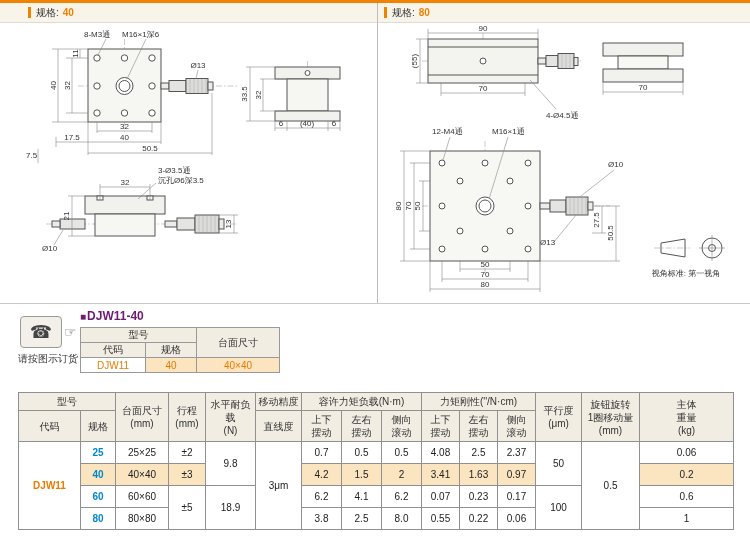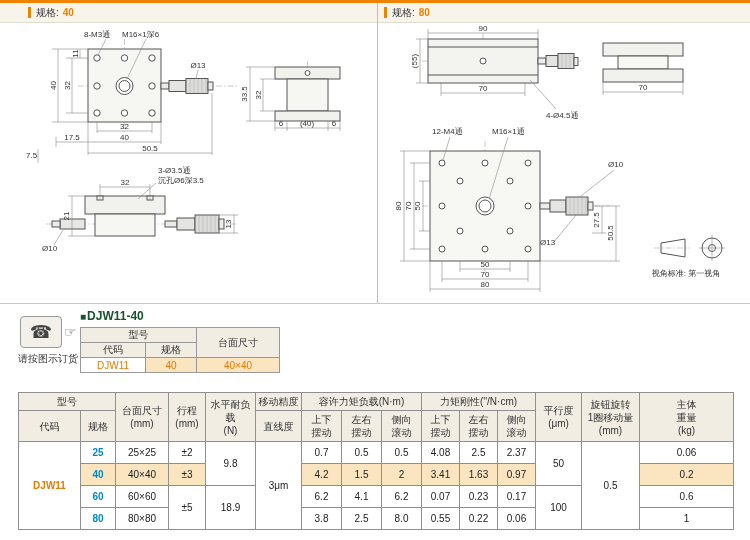--- a/index.html
+++ b/index.html
@@ -20,21 +20,21 @@
   svg.draw text{font-size:8px;fill:#333;font-family:"Liberation Sans","DejaVu Sans",sans-serif;}
   .shape{stroke:#555;stroke-width:1;}
   .dimln{stroke:#888;stroke-width:0.6;fill:none;}
   .ctr{stroke:#aaa;stroke-width:0.6;fill:none;stroke-dasharray:6 2 1.5 2;}
   .knurl{stroke:#aaa;stroke-width:0.5;}
   
   .order-sec{position:relative;height:86px;background:#fff;}
   .phone-box{position:absolute;left:20px;top:12px;width:40px;height:30px;border:1px solid #999;border-radius:4px;background:#f3f0ea;font-size:18px;line-height:30px;text-align:center;color:#444;}
   .hand-ico{position:absolute;left:64px;top:20px;font-size:14px;color:#666;}
   .order-caption{position:absolute;left:8px;top:48px;width:80px;text-align:center;font-size:10px;color:#333;}
-  .order-title{position:absolute;left:80px;top:5px;font-size:12px;font-weight:bold;color:#14532d;}
+  .order-title{position:absolute;left:80px;top:5px;font-size:12px;font-weight:bold;color:#701a75;}
   .order-title .sq{font-size:10px;margin-right:1px;}
   table.mini{position:absolute;left:80px;top:23px;border-collapse:collapse;font-size:10px;}
   table.mini th,table.mini td{border:1px solid #999;height:14px;padding:0 6px;text-align:center;font-weight:normal;}
   table.mini th{background:#f1ede3;}
   table.mini .c-code{width:52px;}
   table.mini .c-spec{width:38px;}
   table.mini .c-size{width:70px;}
   .ov{color:#e87c00;font-weight:bold;}
   .hl-bg{background:#fbe4c0;}
   

